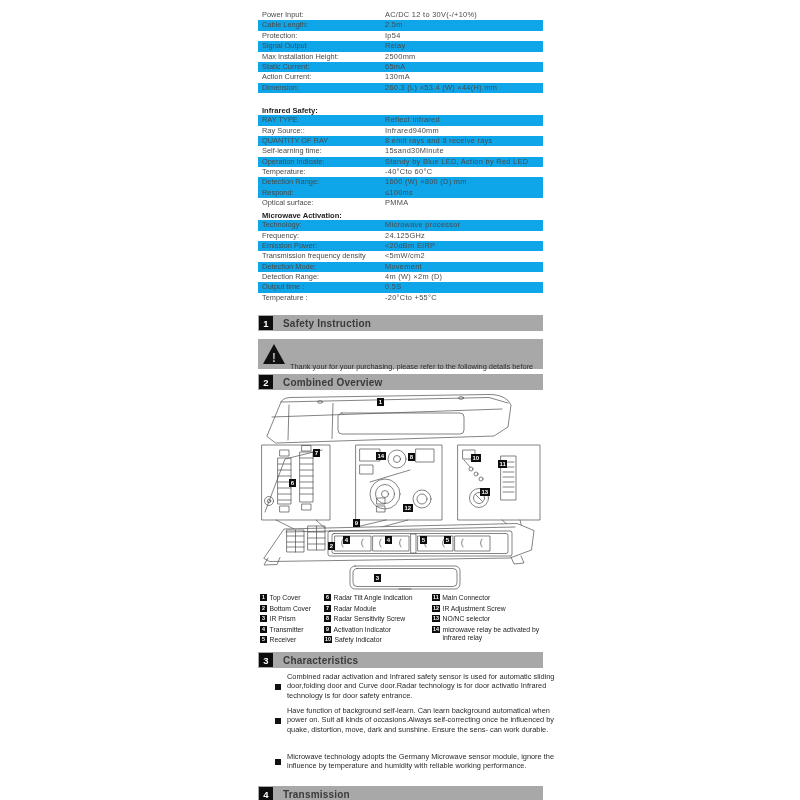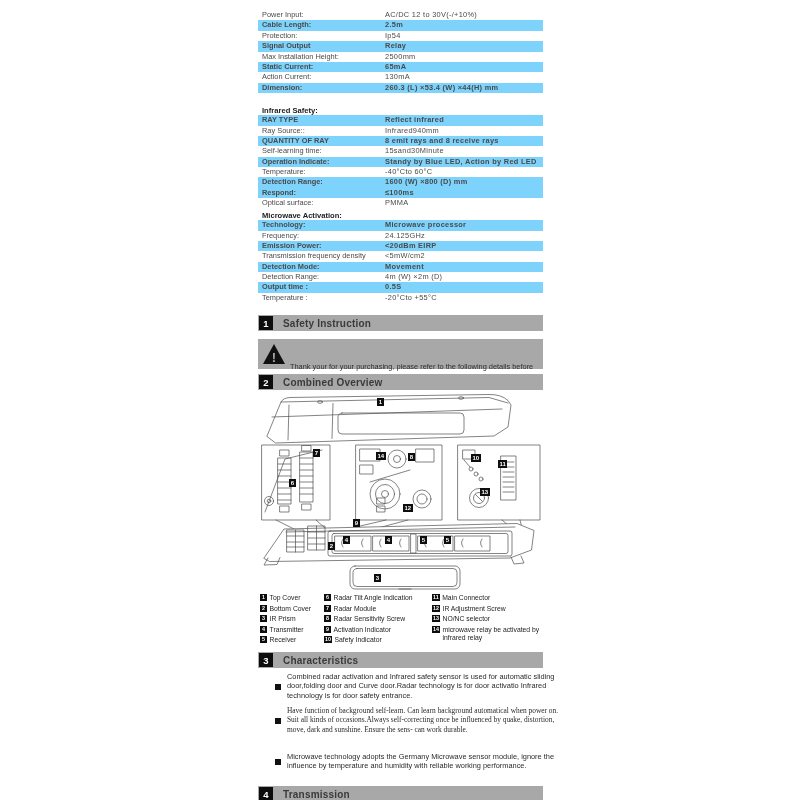--- a/index.html
+++ b/index.html
@@ -6,21 +6,21 @@
   body{
     width:800px;height:800px;background:#ffffff;overflow:hidden;position:relative;
     font-family:"Liberation Sans", sans-serif;
     -webkit-font-smoothing:antialiased;
   }
   #content{position:absolute;left:258px;top:0;width:285px;height:800px;}
 
   
   .spec{position:absolute;top:10px;left:0;width:285px;}
   .spec-row{display:flex;height:10.4px;align-items:flex-start;font-size:7.4px;color:#4a4a4a;}
-  .spec-row.shaded{background:#7dd3fc;font-weight:bold;}
+  .spec-row.shaded{background:#0ea5e9;}
   .spec-label{width:127px;padding-left:4px;box-sizing:border-box;white-space:nowrap;}
   .spec-value{flex:1;white-space:nowrap;letter-spacing:0.3px;}
   .spec-heading{height:10px;margin-top:12px;font-size:7.6px;font-weight:bold;color:#1d1d1d;padding-left:4px;line-height:11px;}
   .spec-heading.mw{margin-top:1.5px;}
 
   
   .bar{position:absolute;left:0;width:285px;height:16px;background:#a8a8a8;display:flex;align-items:center;}
   .bar-chip{width:14px;height:14px;margin-left:1px;background:#0d0d0d;color:#fff;
     font-size:9.5px;font-weight:bold;display:flex;align-items:center;justify-content:center;flex:none;}
   .bar-title{margin-left:10px;font-size:10px;font-weight:bold;color:#3a3a3a;letter-spacing:0.2px;white-space:nowrap;}
@@ -350,21 +350,21 @@
   <div class="bar" id="bar-chars">
     <span class="bar-chip">3</span>
     <span class="bar-title">Characteristics</span>
   </div>
 
   <div>
       <div class="bullet" style="top: 672px;">
         <span class="bullet-square"></span>
         <span class="bullet-text">Combined radar activation and Infrared safety sensor is used for automatic sliding door,folding door and Curve door.Radar technology is for door activatio Infrared technology is for door safety entrance.</span>
       </div>
-      <div class="bullet" style="top: 706px; font-family: Liberation Serif, serif;">
+      <div class="bullet" style="top: 706px;">
         <span class="bullet-square"></span>
         <span class="bullet-text">Have function of background self-learn. Can learn background automatical when power on. Suit all kinds of occasions.Always self-correcting once be influenced by quake, distortion, move, dark and sunshine. Ensure the sens- can work durable.</span>
       </div>
       <div class="bullet" style="top: 752px;">
         <span class="bullet-square"></span>
         <span class="bullet-text">Microwave technology adopts the Germany Microwave sensor module, ignore the influence by temperature and humidity with reliable working performance.</span>
       </div>
     </div>
 
   <div class="bar" id="bar-install">

